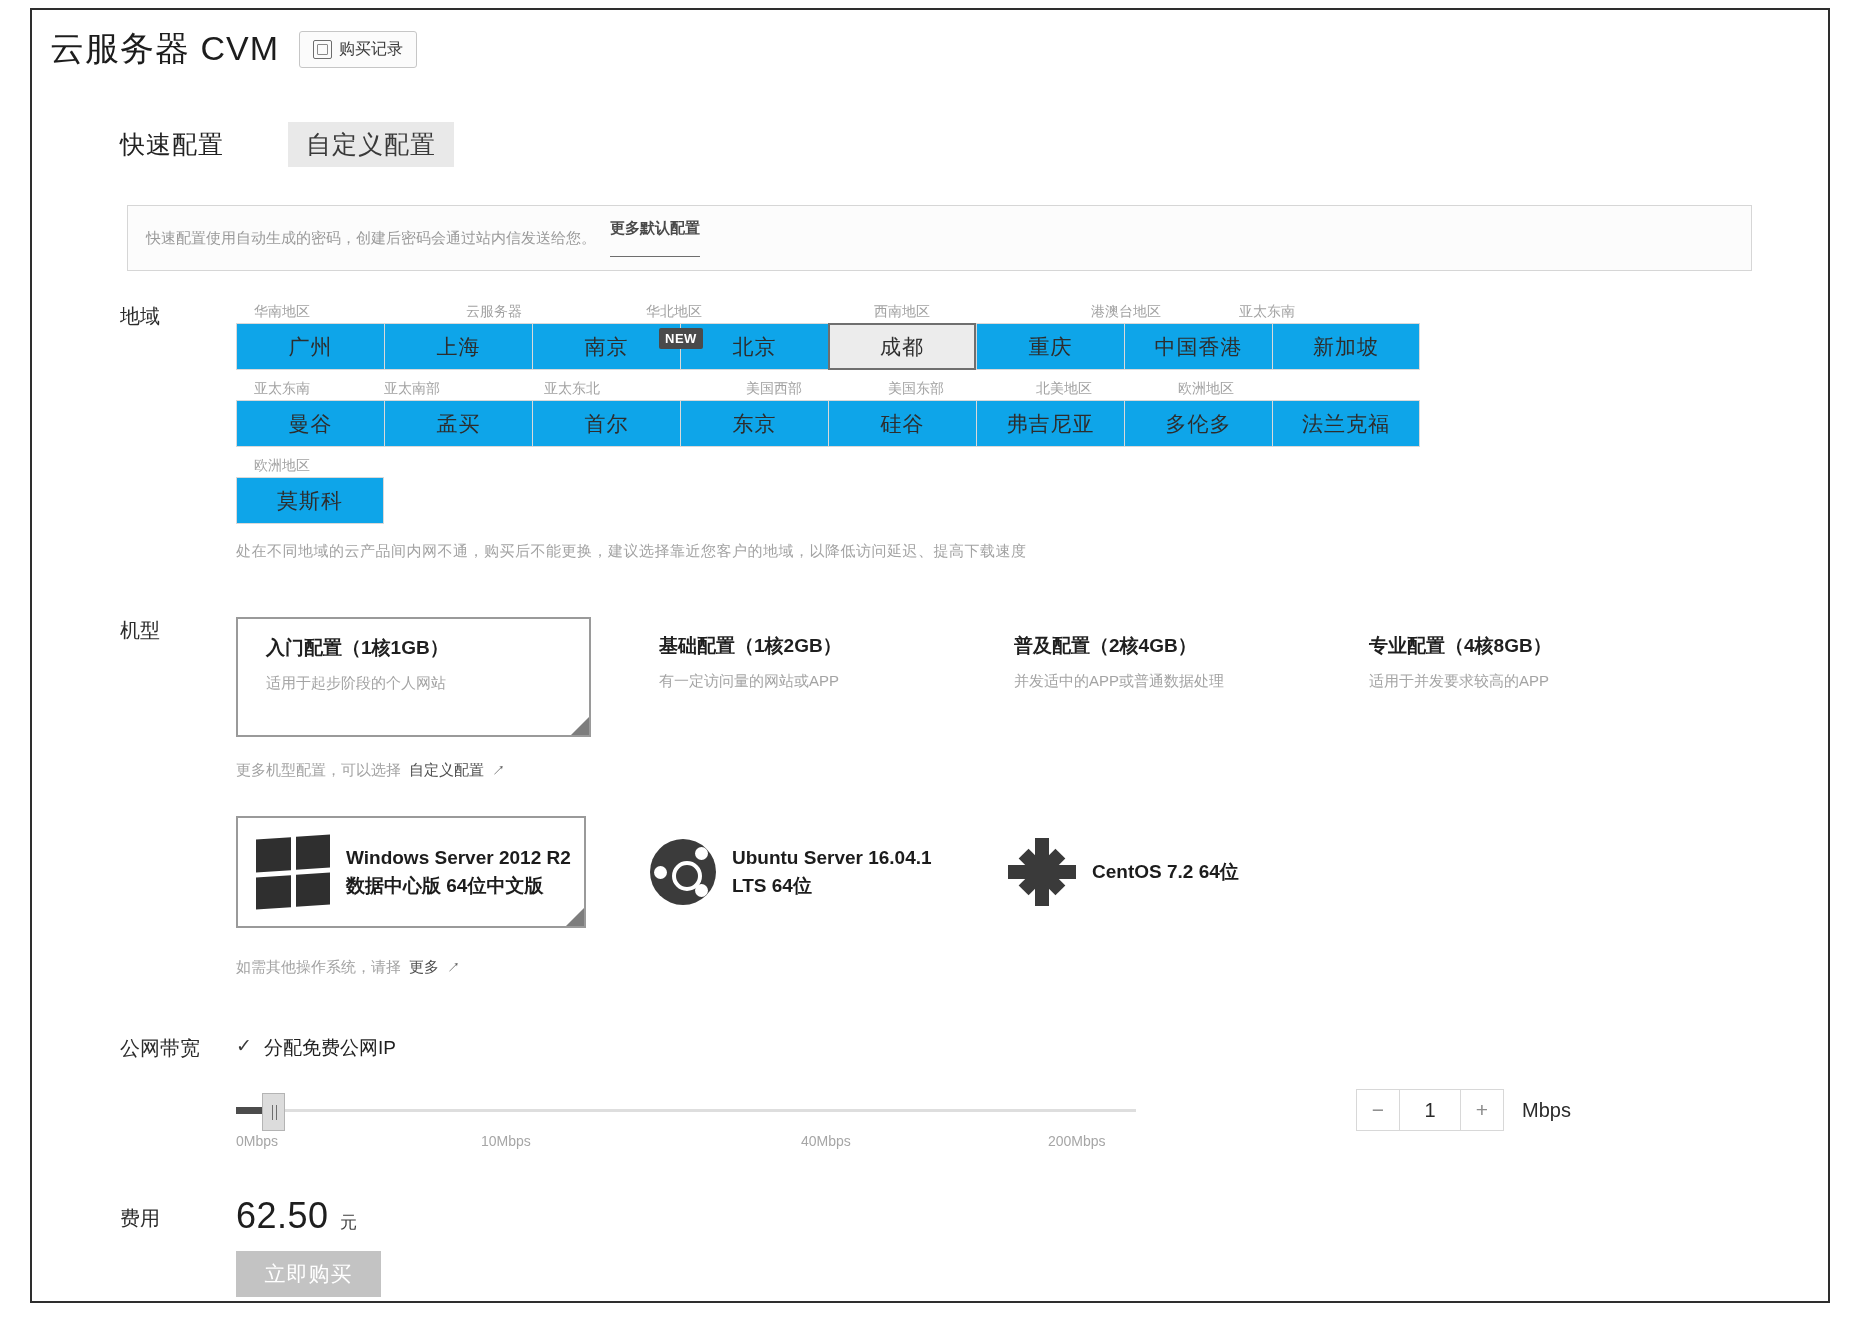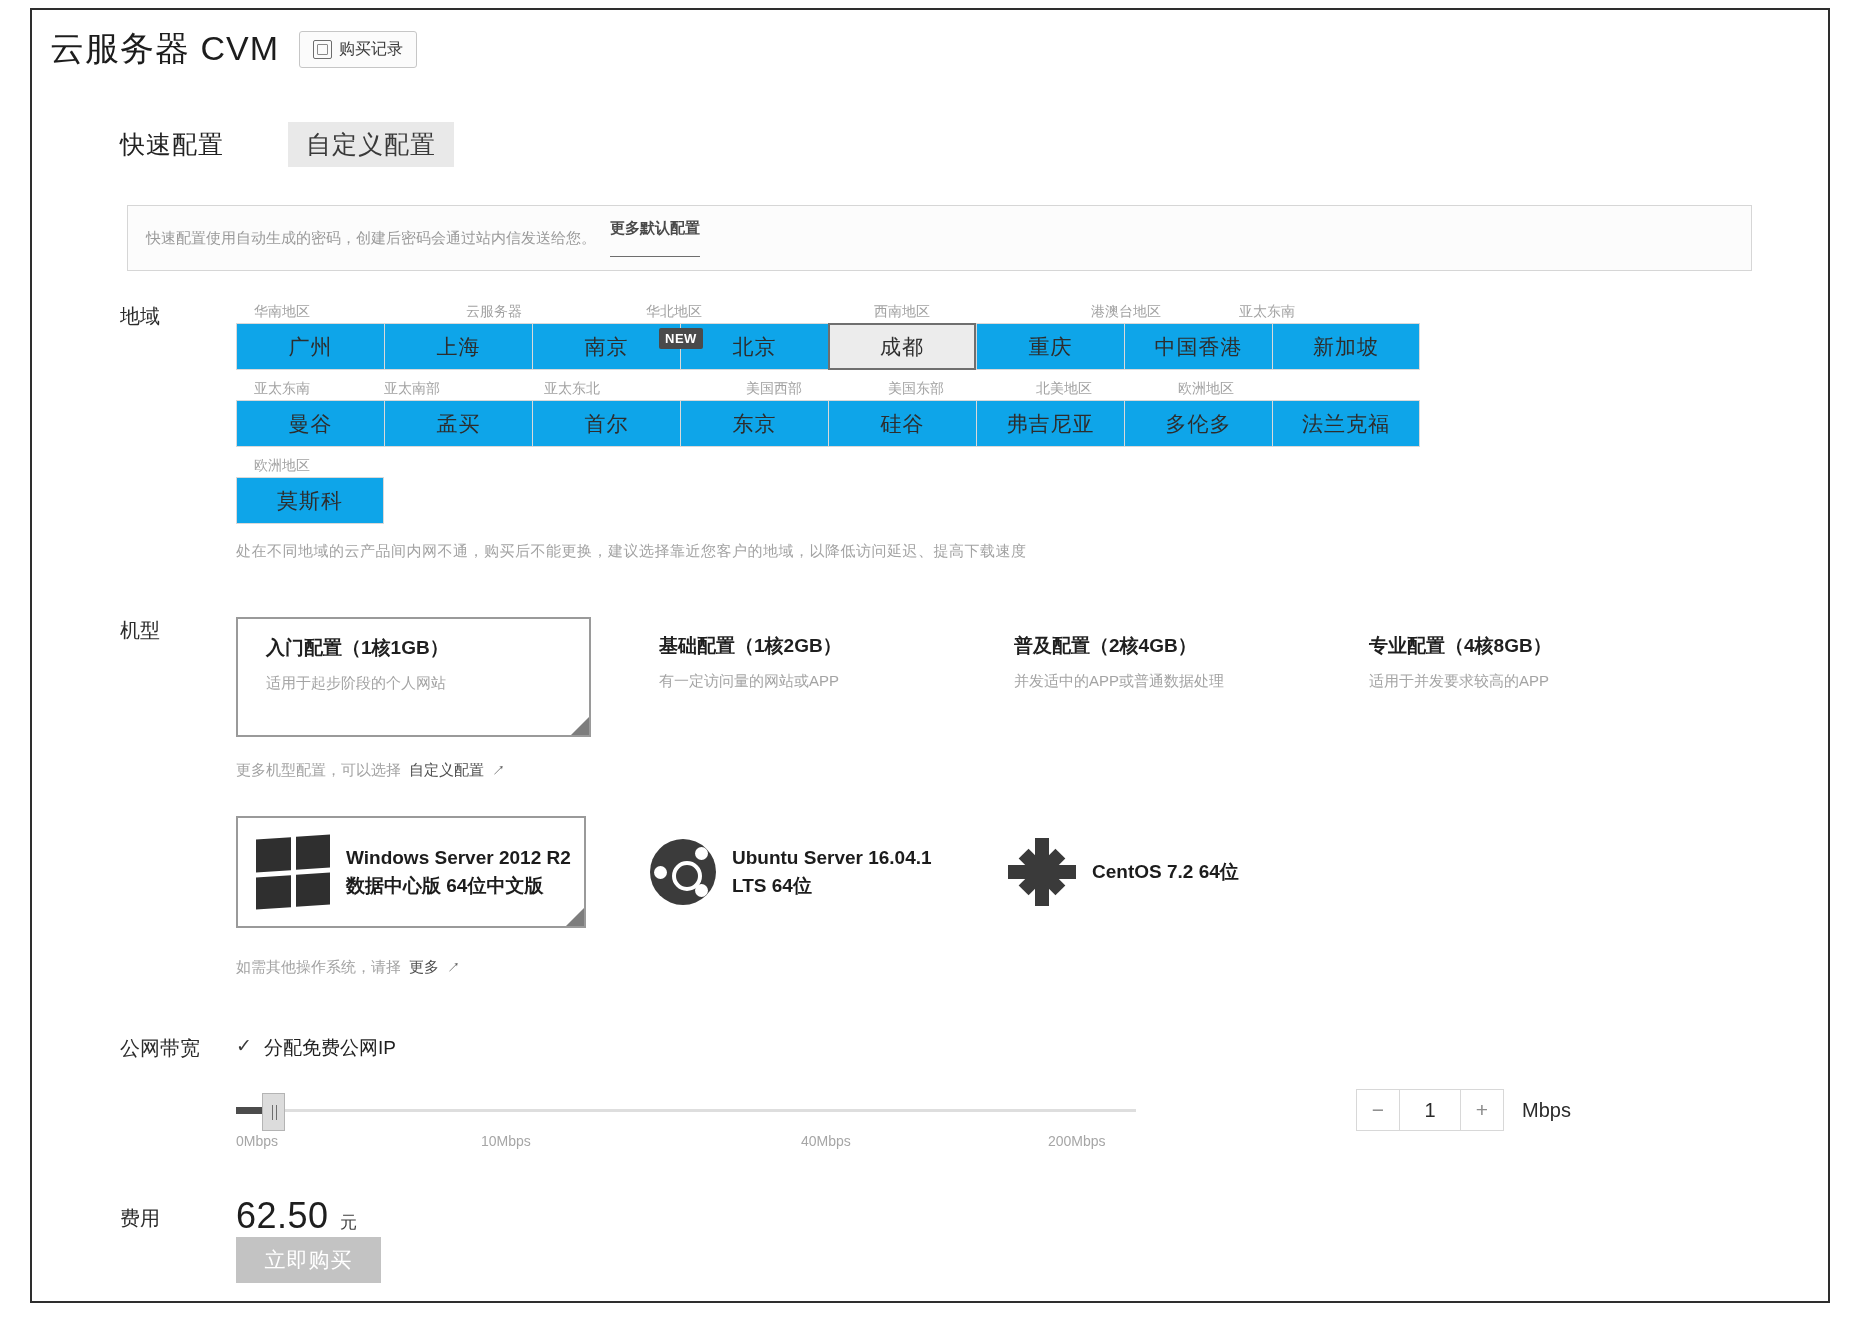--- a/index.html
+++ b/index.html
@@ -439,20 +439,21 @@
     font-size: 36px;
     color: #1e1e1e;
     letter-spacing: 0.5px;
   }
   .fee-unit {
     font-size: 17px;
     color: #3d3d3d;
     margin-left: 7px;
   }
   .buy-btn {
+    margin-top: 14px;
     width: 145px;
     height: 46px;
     background: #c3c3c3;
     color: #fff;
     font-size: 21px;
     display: flex;
     align-items: center;
     justify-content: center;
     letter-spacing: 1px;
   }

